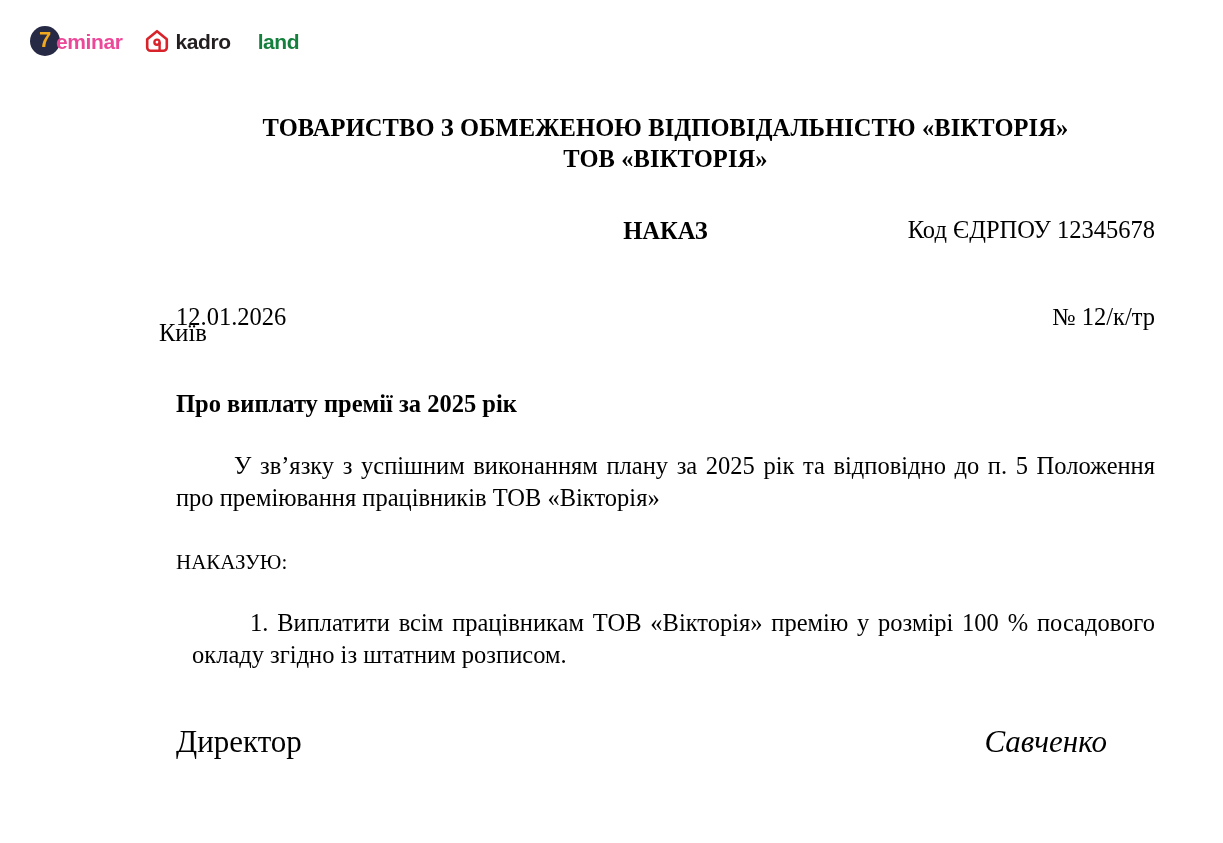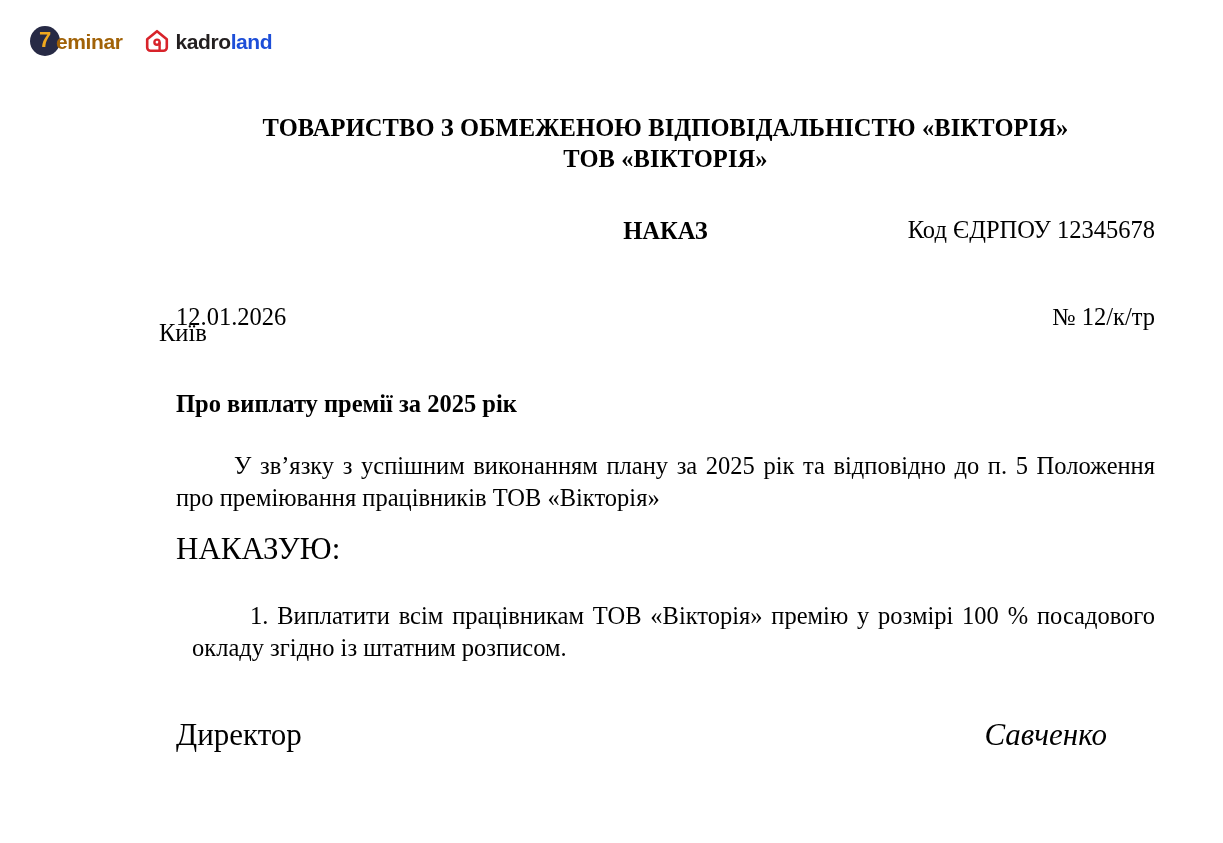--- a/index.html
+++ b/index.html
@@ -50,37 +50,37 @@
   .seminar-mark span {
     color: #f0a81e;
     font-size: 22px;
     font-weight: bold;
     font-family: "Liberation Sans", "DejaVu Sans", sans-serif;
     line-height: 1;
     transform: translateY(-1px);
   }
   .seminar-word {
     font-size: 21px;
-    color: #a16207;
+    color: #ec4899;
     letter-spacing: -0.4px;
     margin-left: -5px;
   }
   .kadro-mark {
     width: 26px;
     height: 26px;
     flex: none;
     position: relative;
   }
   .kadro-word {
     font-size: 21px;
     letter-spacing: -0.4px;
     margin-left: 4px;
   }
   .kadro-word .k1 { color: #231f20; }
-  .kadro-word .k2 { color: #1d4ed8; }
+  .kadro-word .k2 { color: #15803d; margin-left: 27px; }
 
   
   .sheet {
     position: absolute;
     left: 176px;
     right: 68px;
     top: 0;
   }
   .doc {
     position: absolute;
@@ -138,22 +138,22 @@
 
   .preamble {
     margin-top: 30px;
     text-align: justify;
     text-indent: 58px;
     font-size: 24.5px;
     line-height: 1.30;
   }
 
   .order-word {
-    margin-top: 16px;
-    font-size: 31px;
+    margin-top: 36px;
+    font-size: 21px;
   }
 
   .clause {
     text-align: justify;
     text-indent: 58px;
     font-size: 24.5px;
     line-height: 1.30;
   }
   .clause-1 { margin-top: 31px; margin-left: 16px; }
   .clause-2 { margin-top: 0; }

